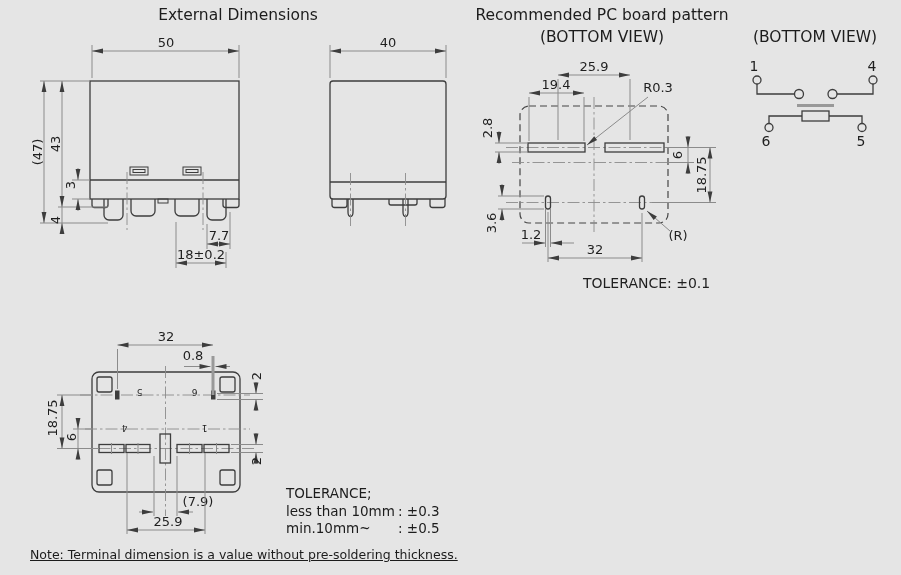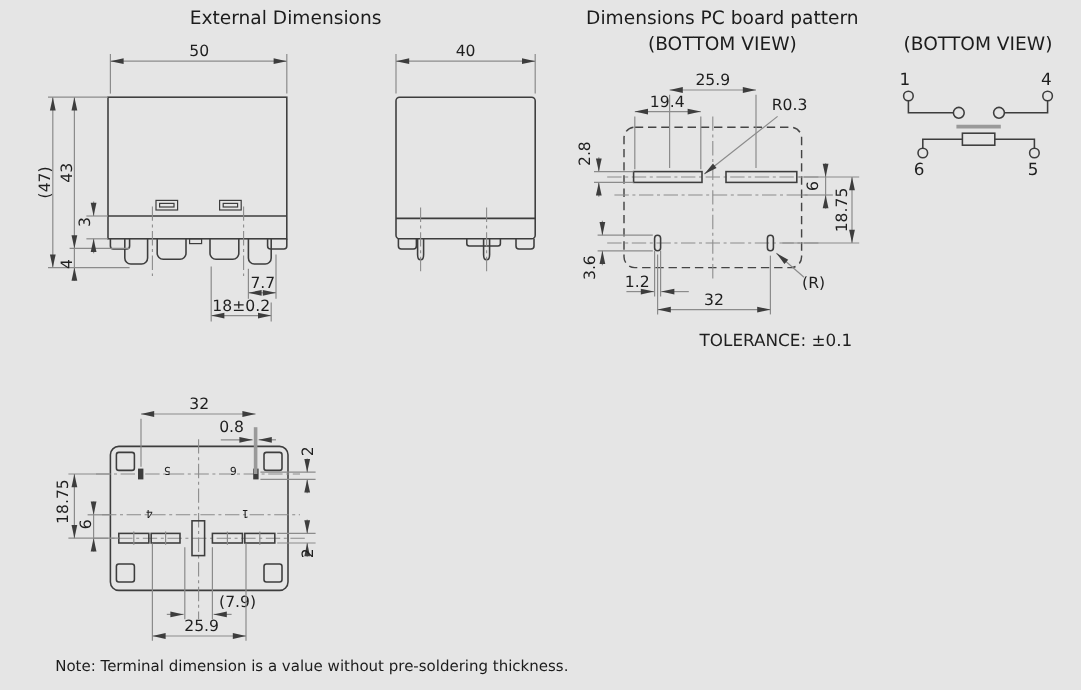--- a/index.html
+++ b/index.html
@@ -1,40 +1,40 @@
 <!DOCTYPE html>
 <html><head>
 <meta charset="utf-8">
 <style>
   html,body{margin:0;padding:0;background:#fff;}
   #canvas{position:relative;width:901px;height:575px;background:#e5e5e5;overflow:hidden;
           font-family:"DejaVu Sans","Liberation Sans",sans-serif;color:#1c1c1c;padding-left:32px;}
   .title{position:absolute;text-align:center;font-size:15.5px;font-weight:500;color:#1c1c1c;}
   .tolblock{position:absolute;left:286px;top:485px;font-size:13.5px;line-height:17.5px;color:#1c1c1c;}
   .tlabel{display:inline-block;min-width:112px;}
-  .note{position:absolute;left:46px;top:547px;font-size:12.5px;color:#1c1c1c;}
+  .note{position:absolute;left:30px;top:547px;font-size:12.5px;color:#1c1c1c;text-decoration:underline;}
   svg{position:absolute;left:0;top:0;}
   .ol{stroke:#3d3d3d;stroke-width:1.3;fill:none;}
   .ol1{stroke:#3d3d3d;stroke-width:1;fill:none;}
   .dash{stroke:#454545;stroke-width:1.2;fill:none;stroke-dasharray:7 4;}
   .cl{stroke:#8b8b8b;stroke-width:0.9;fill:none;stroke-dasharray:12 3 2.5 3;}
   .dim{stroke:#8b8b8b;stroke-width:1;fill:none;}
   .dima{stroke:#8b8b8b;stroke-width:1;fill:none;marker-start:url(#arr);marker-end:url(#arr);}
   .dimae{marker-end:url(#arr);}
   svg text{font-family:"DejaVu Sans","Liberation Sans",sans-serif;font-size:13px;fill:#1f1f1f;}
   .t14{font-size:14px;}
   .t9{font-size:9px;}
 </style>
 </head>
 <body>
 
 <div id="canvas">
 
   <div class="title" style="left:118px;top:6px;width:240px">External Dimensions</div>
-  <div class="title" style="left:452px;top:6px;width:300px">Dimensions PC board pattern</div>
+  <div class="title" style="left:452px;top:6px;width:300px">Recommended PC board pattern</div>
   <div class="title" style="left:452px;top:28px;width:300px">(BOTTOM VIEW)</div>
   <div class="title" style="left:740px;top:28px;width:150px">(BOTTOM VIEW)</div>
 
   <svg width="901" height="575" viewBox="0 0 901 575">
     <defs>
       <marker id="arr" viewBox="0 0 12 6" refX="11.5" refY="3" markerWidth="12" markerHeight="6" orient="auto-start-reverse" markerUnits="userSpaceOnUse">
         <path d="M11.5,3 L0.5,0.6 L0.5,5.4 Z" fill="#3d3d3d"></path>
       </marker>
     </defs>
 
@@ -254,16 +254,25 @@
       <line class="dim dimae" x1="193" y1="512" x2="178" y2="512"></line>
       <text x="198" y="506" text-anchor="middle">(7.9)</text>
 
       <line class="dim" x1="127" y1="453" x2="127" y2="534"></line>
       <line class="dim" x1="205" y1="453" x2="205" y2="534"></line>
       <line class="dima" x1="127" y1="530" x2="205" y2="530"></line>
       <text x="168" y="526" text-anchor="middle">25.9</text>
     </g>
   </svg>
 
+  <div class="tolblock">
+    <div>TOLERANCE;</div>
+    <div>
+      <span class="tlabel">less than 10mm</span><span>: ±0.3</span>
+    </div>
+    <div>
+      <span class="tlabel">min.10mm~</span><span>: ±0.5</span>
+    </div>
+  </div>
 
   <div class="note">Note: Terminal dimension is a value without pre-soldering thickness.</div>
 
 </div>
 
 </body></html>

